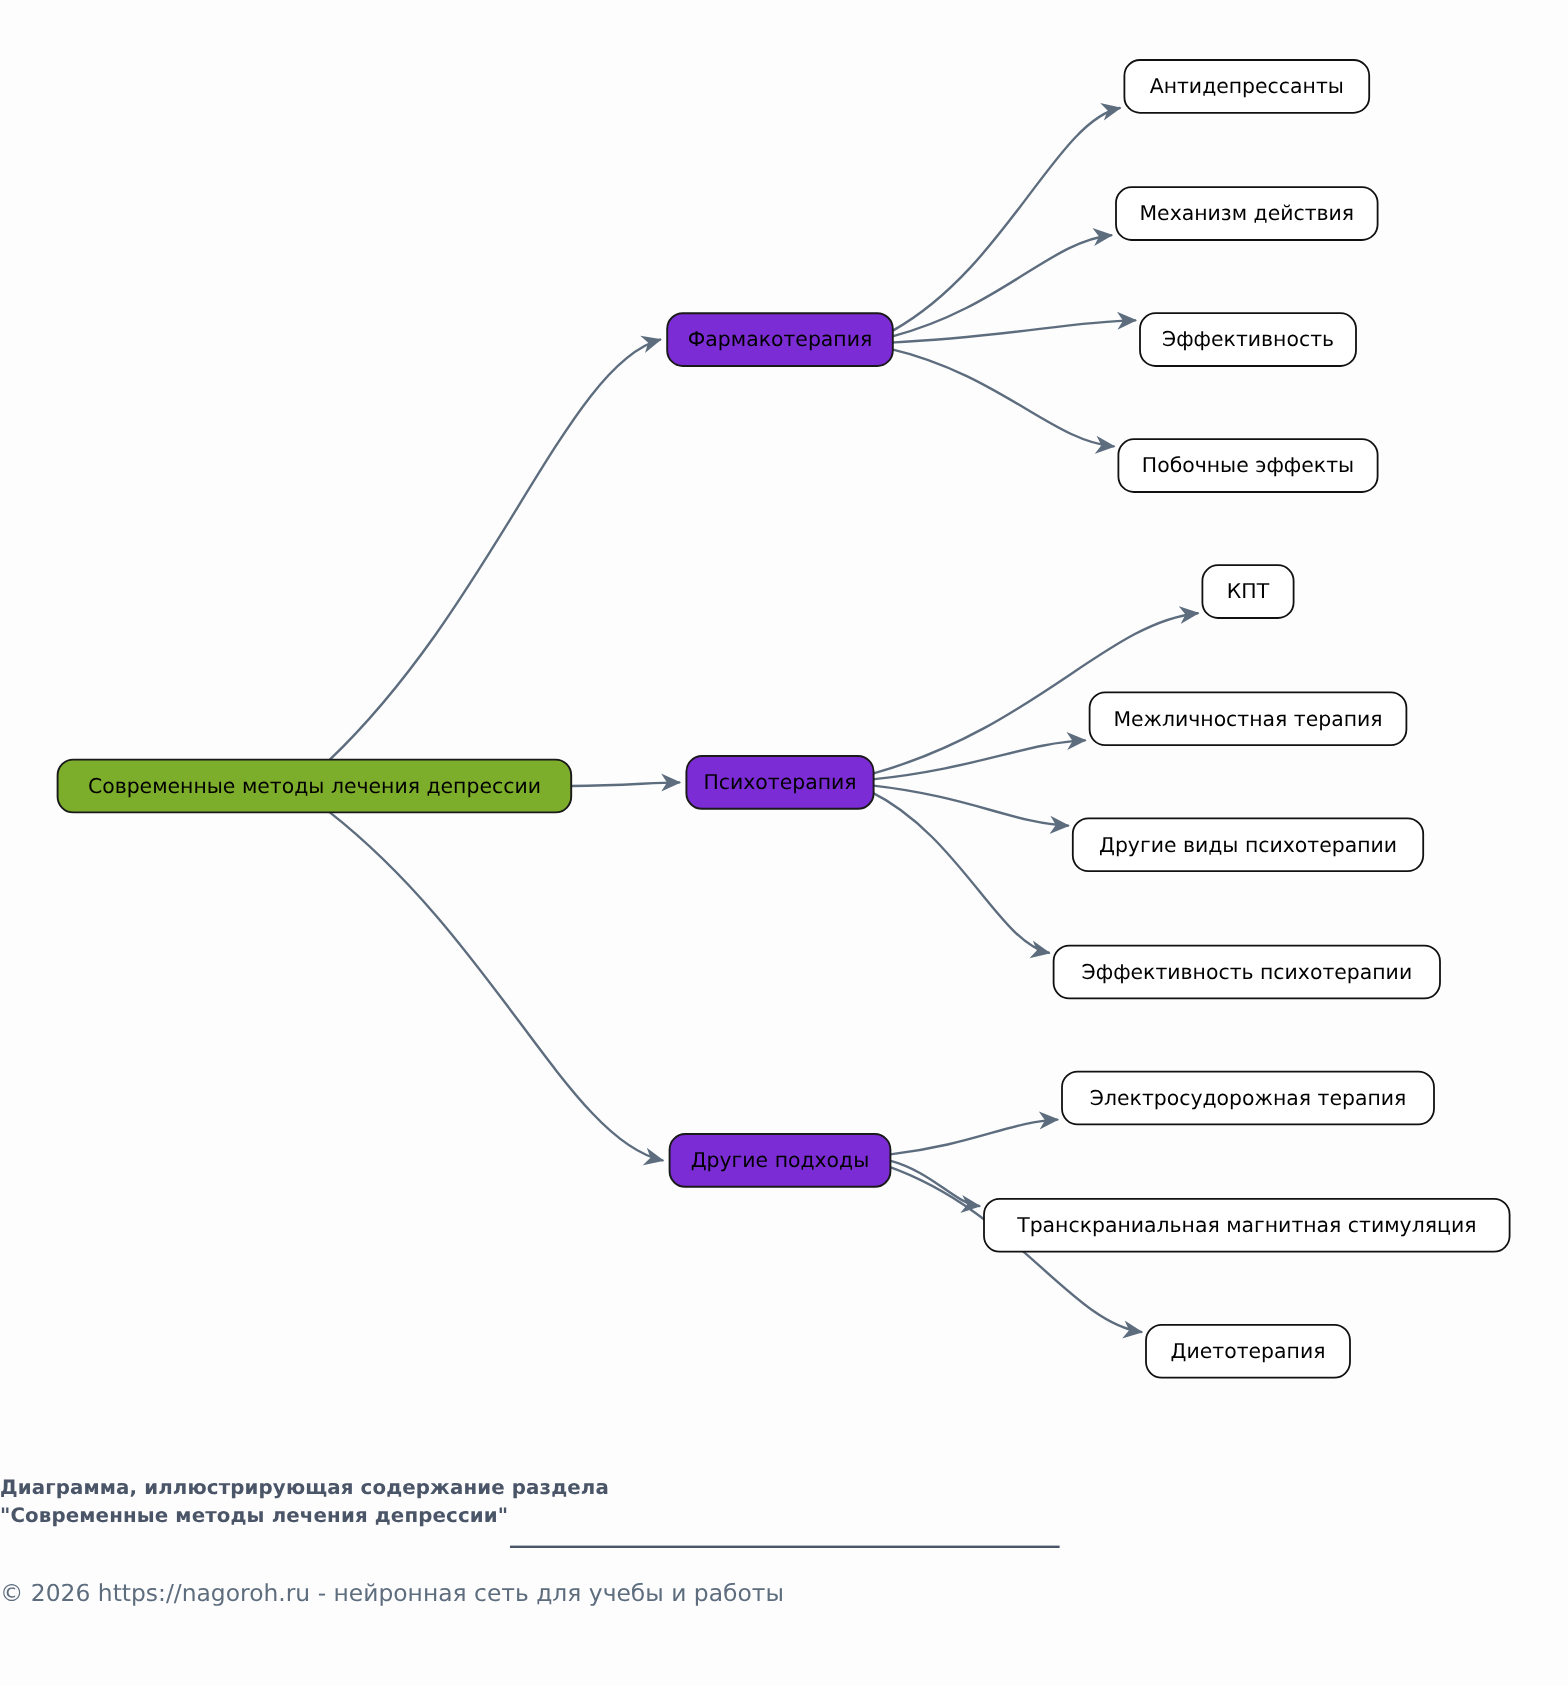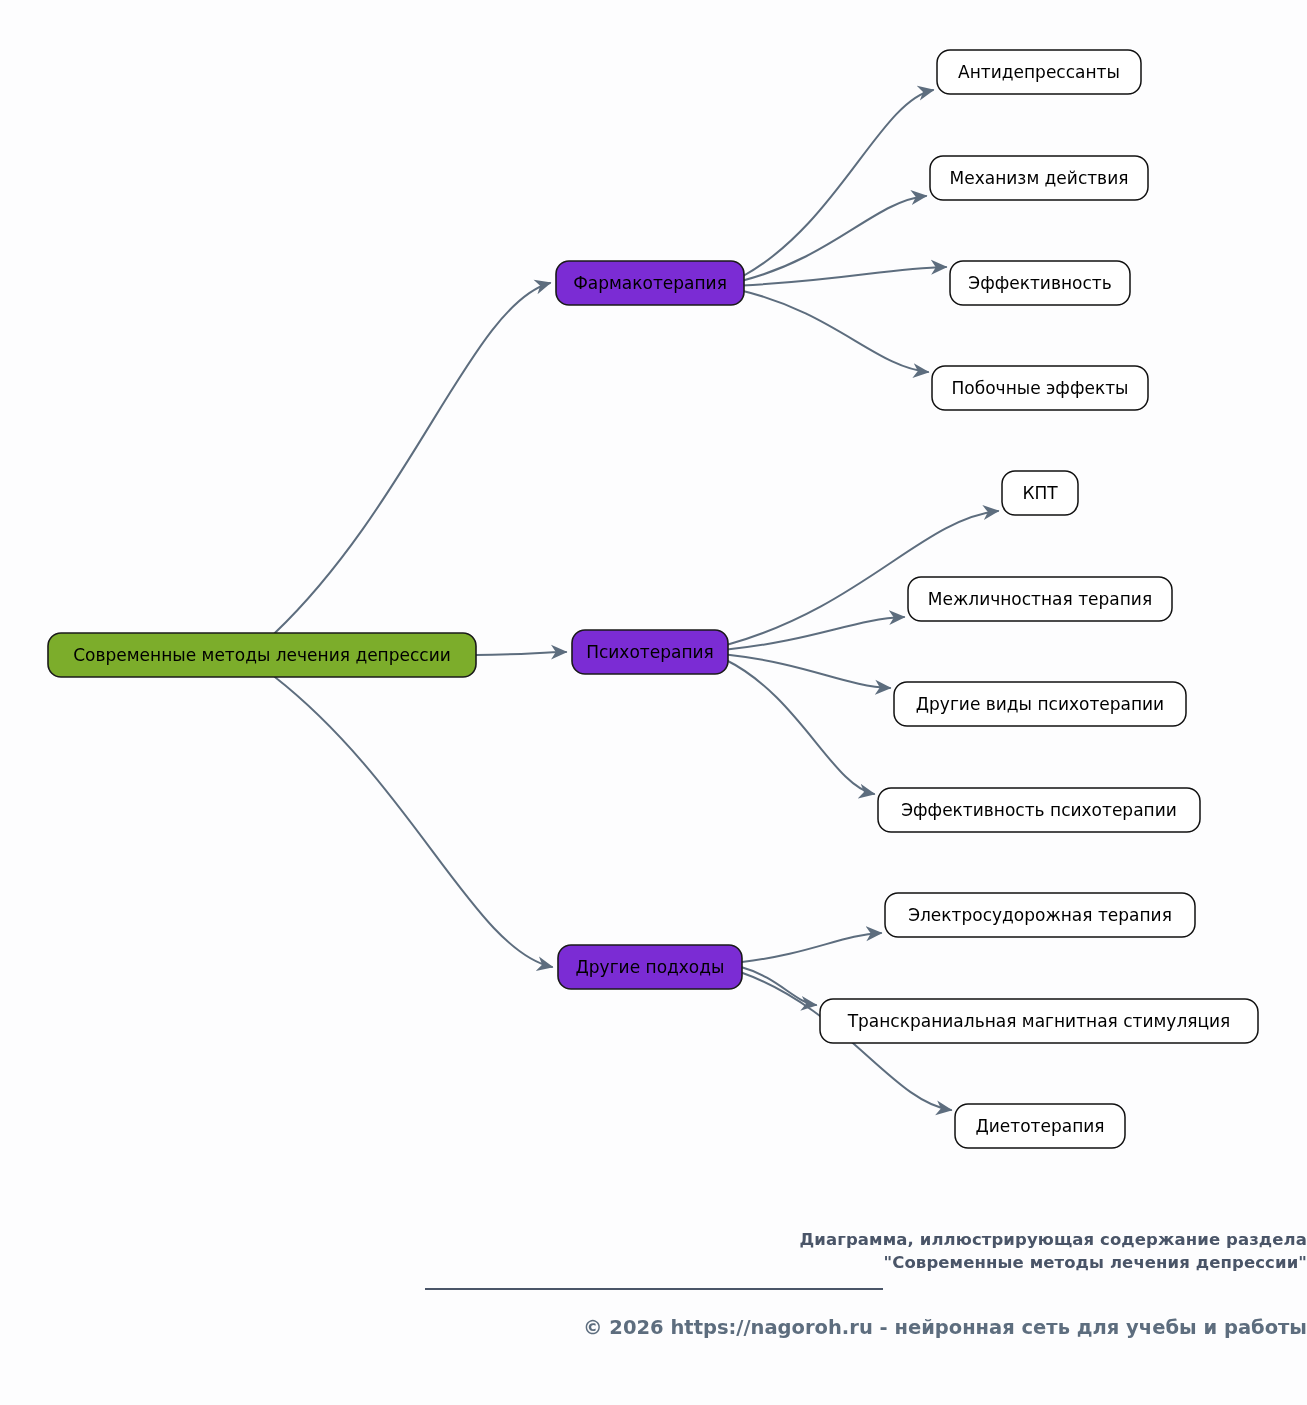--- a/index.html
+++ b/index.html
@@ -50,42 +50,42 @@
   }
   .arrow-head {
     fill: #5d6d7e;
     stroke: none;
   }
   .caption-block {
     position: absolute;
     left: 0;
     right: 0;
     top: 1228px;
-    text-align: right;
+    text-align: left;
   }
   .caption-line {
     font-family: "DejaVu Sans", "Liberation Sans", sans-serif;
     font-size: 16.5px;
     font-weight: bold;
     color: #4a5568;
     line-height: 23px;
     letter-spacing: 0.1px;
   }
   .divider {
     width: 458px;
     margin: 14px auto 0 auto;
     border: 0;
     border-top: 2px solid #4a5568;
   }
   .footer-line {
     margin-top: 26px;
     font-family: "DejaVu Sans", "Liberation Sans", sans-serif;
     font-size: 19.5px;
     color: #5d6d7e;
-    font-weight: bold;
+    font-weight: normal;
   }
 </style>
 </head>
 <body>
 
 <svg id="canvas" viewBox="0 0 1307 1405">
   <defs>
     <marker id="arrow" viewBox="0 0 12 12" refX="10" refY="6" markerWidth="9" markerHeight="9" orient="auto-start-reverse">
       <path d="M 0 1 L 11 6 L 0 11 L 3.2 6 Z" class="arrow-head"></path>
     </marker>

